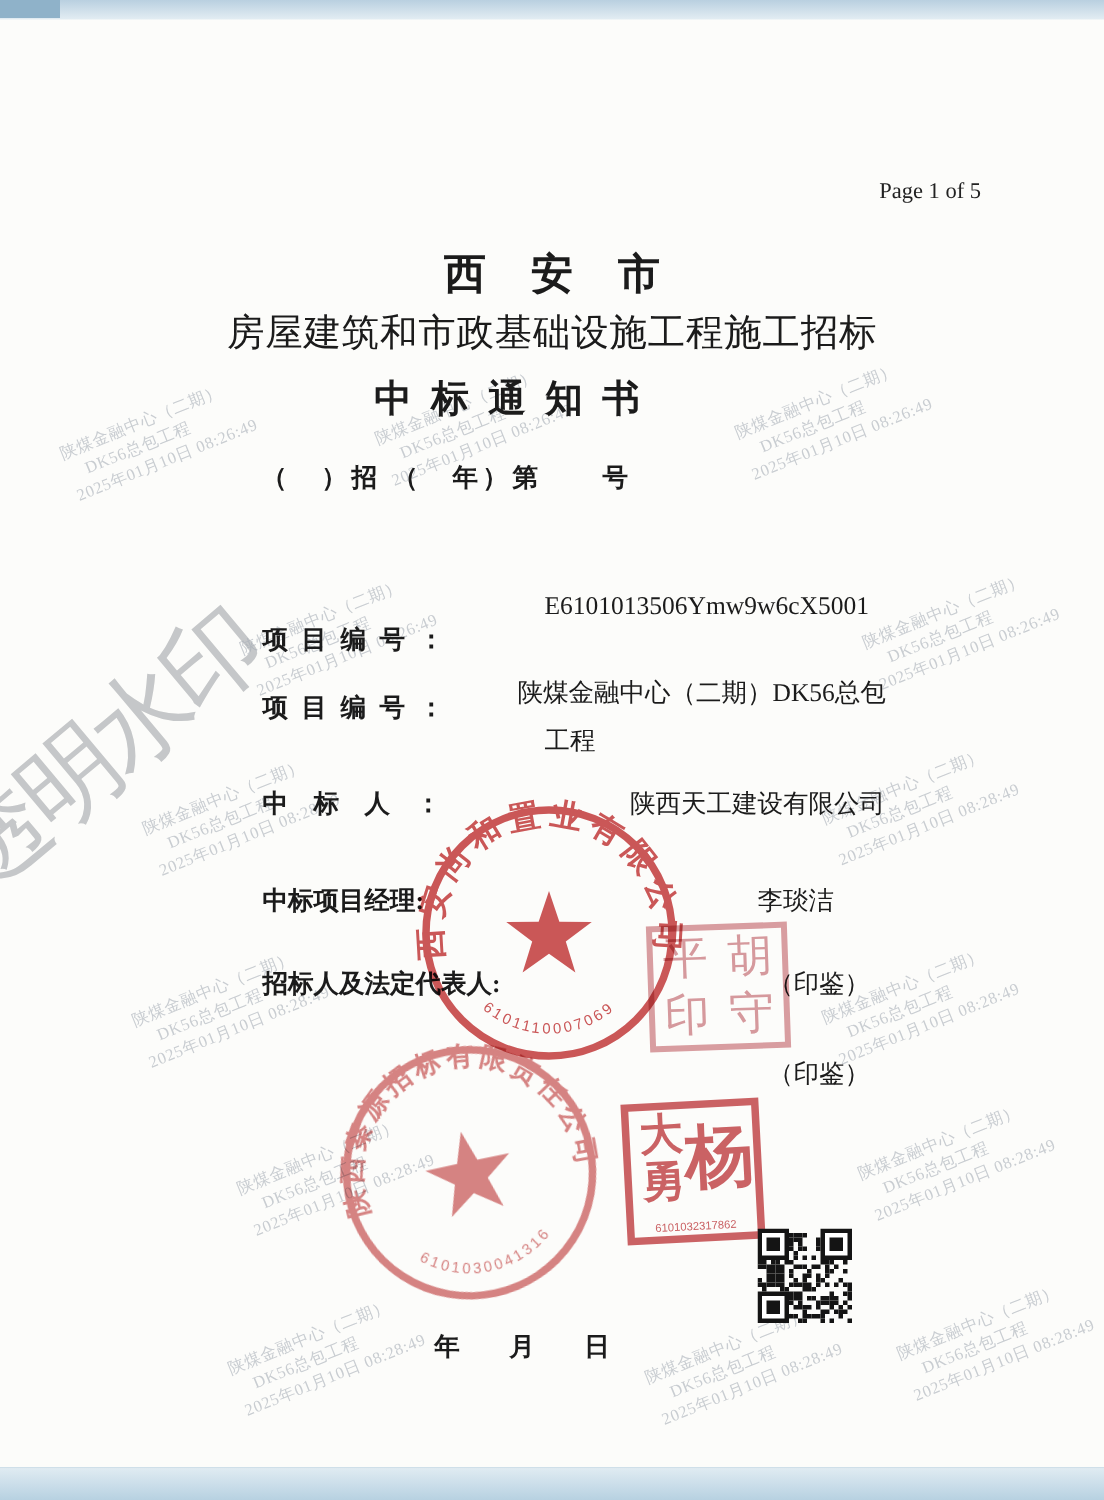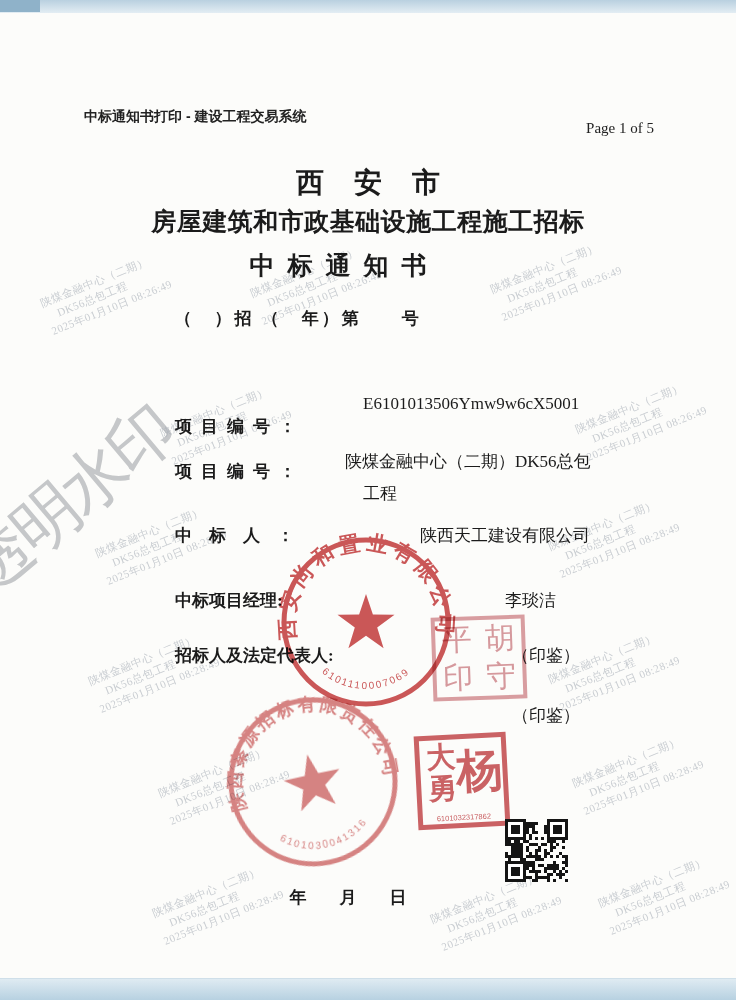--- a/index.html
+++ b/index.html
@@ -23,21 +23,21 @@
   .wm-stamp div:nth-child(2){margin-left:12px;}
 
   
   .hdr-left{position:absolute;left:84px;top:108px;font-size:14px;font-weight:600;z-index:2;
             font-family:"Liberation Sans","DejaVu Sans",sans-serif;color:#222;}
   .hdr-right{position:absolute;right:82px;top:120px;font-size:15px;z-index:2;color:#222;}
 
   
   .t1{position:absolute;left:0;top:164px;width:736px;text-align:center;font-size:28px;font-weight:700;
       letter-spacing:30px;text-indent:30px;z-index:2;}
-  .t2{position:absolute;left:0;top:205px;width:736px;text-align:center;font-size:25px;font-weight:700;
+  .t2{position:absolute;left:0;top:205px;width:736px;text-align:center;font-size:25px;font-weight:400;
       letter-spacing:.5px;z-index:2;}
   .t3{position:absolute;left:0;top:249px;width:676px;text-align:center;font-size:25px;font-weight:700;
       letter-spacing:13px;text-indent:13px;z-index:2;}
   .ref{position:absolute;left:0;top:307px;width:596px;text-align:center;font-size:17px;
        letter-spacing:3px;z-index:2;font-weight:600;}
 
   
   .lbl{position:absolute;left:175px;font-size:17px;font-weight:700;z-index:2;white-space:nowrap;}
   .val{position:absolute;font-size:17px;z-index:2;white-space:nowrap;}
   .ls-med{letter-spacing:9px;}
@@ -144,21 +144,20 @@
         <div>DK56总包工程</div>
         <div>2025年01月10日 08:28:49</div>
       </div>
       <div class="wm-stamp" style="left: 598px; top: 862px;">
         <div>陕煤金融中心（二期）</div>
         <div>DK56总包工程</div>
         <div>2025年01月10日 08:28:49</div>
       </div>
     </div>
 
-  <div class="hdr-left">中标通知书打印 - 建设工程交易系统</div>
   <div class="hdr-right">Page 1 of 5</div>
 
   <div class="t1">西安市</div>
   <div class="t2">房屋建筑和市政基础设施工程施工招标</div>
   <div class="t3">中标通知书</div>
   <div class="ref">（　）招 （　年）第　　号</div>
 
   <div class="lbl ls-med" style="top:415px">项目编号：</div>
   <div class="val" style="left:363px;top:394px">E6101013506Ymw9w6cX5001</div>
 

